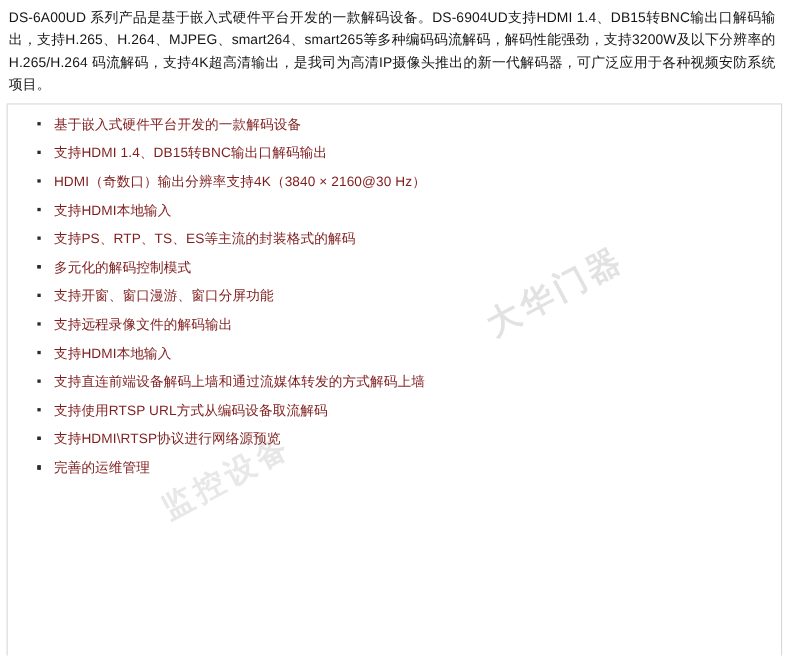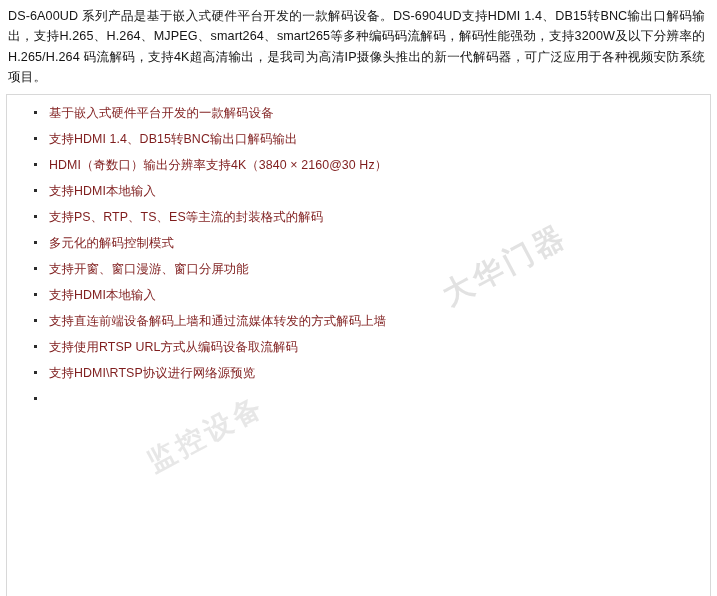--- a/index.html
+++ b/index.html
@@ -94,23 +94,24 @@
     <div class="watermark wm2">监控设备</div>
     <ul class="features">
         <li><span class="bullet"></span><span>基于嵌入式硬件平台开发的一款解码设备</span></li>
         <li><span class="bullet"></span><span>支持HDMI 1.4、DB15转BNC输出口解码输出</span></li>
         <li><span class="bullet"></span><span>HDMI（奇数口）输出分辨率支持4K（3840 × 2160@30 Hz）</span></li>
         <li><span class="bullet"></span><span>支持HDMI本地输入</span></li>
         <li><span class="bullet"></span><span>支持PS、RTP、TS、ES等主流的封装格式的解码</span></li>
         <li><span class="bullet"></span></li>
         <li><span class="bullet"></span><span>多元化的解码控制模式</span></li>
         <li><span class="bullet"></span><span>支持开窗、窗口漫游、窗口分屏功能</span></li>
-        <li><span class="bullet"></span></li>
+        <li><span class="bullet"></span><span>支持远程录像文件的解码输出</span></li>
         <li><span class="bullet"></span><span>支持HDMI本地输入</span></li>
         <li><span class="bullet"></span><span>支持直连前端设备解码上墙和通过流媒体转发的方式解码上墙</span></li>
         <li><span class="bullet"></span><span>支持使用RTSP URL方式从编码设备取流解码</span></li>
         <li><span class="bullet"></span></li>
         <li><span class="bullet"></span><span>支持HDMI\RTSP协议进行网络源预览</span></li>
         <li><span class="bullet"></span></li>
+        <li><span class="bullet"></span><span>完善的运维管理</span></li>
       </ul>
   </div>
 
 </div>
 
 </body></html>

